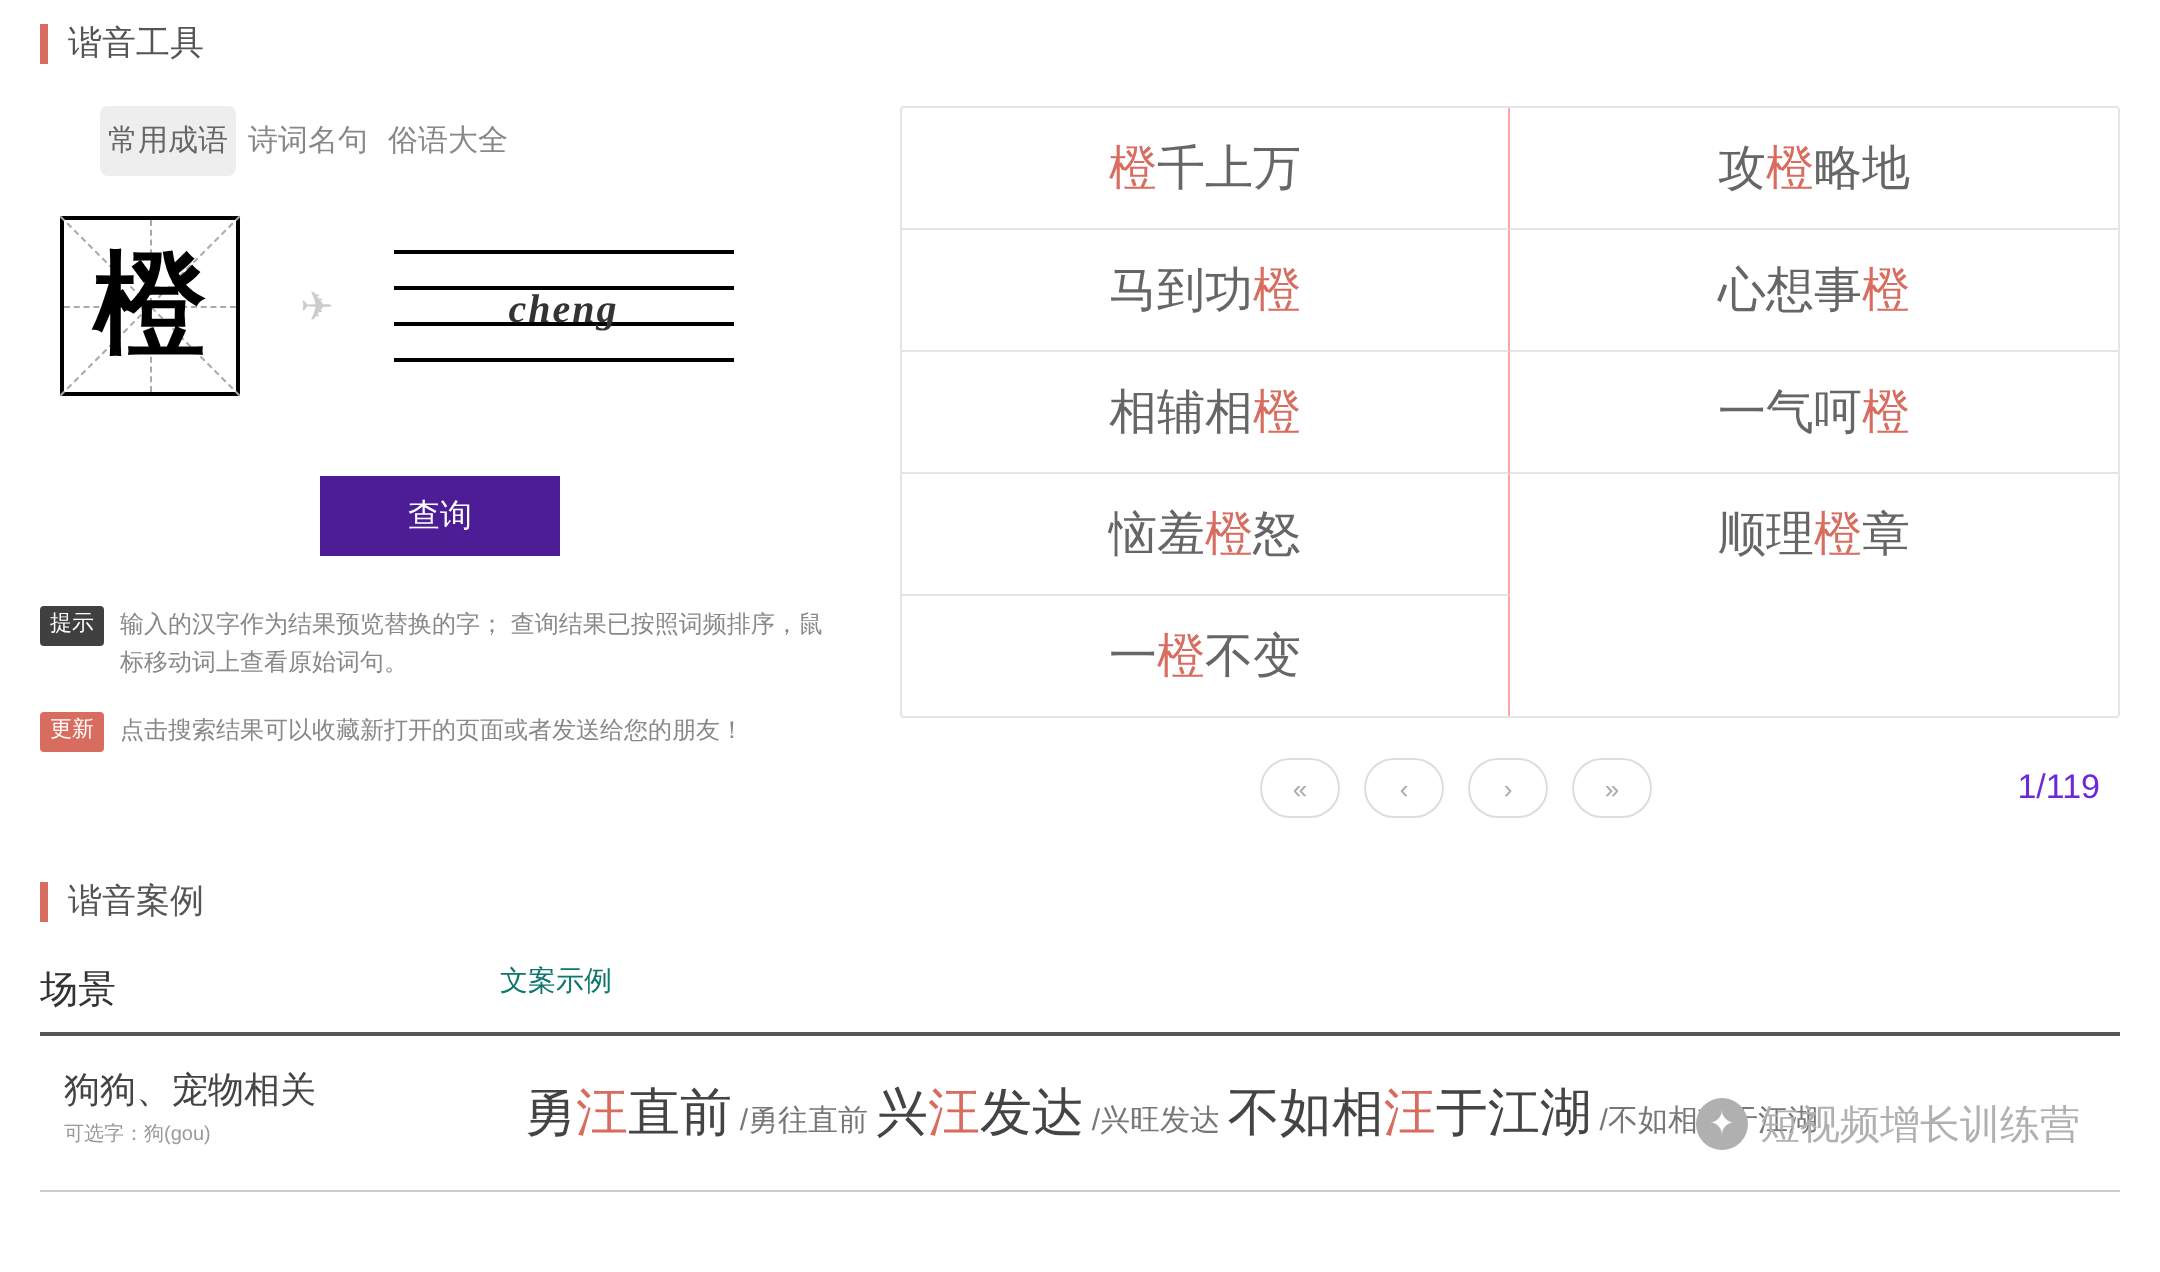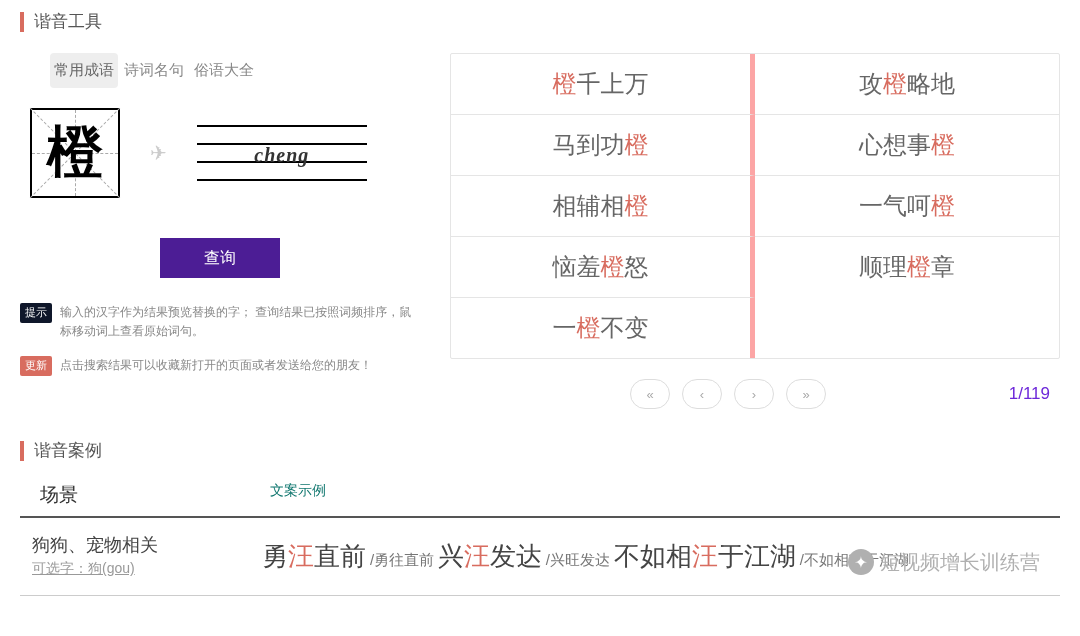--- a/index.html
+++ b/index.html
@@ -21,40 +21,40 @@
     .char-box .dash-d1 { position:absolute; width:127px; top:50%; left:50%; border-top:1px dashed #aaa; transform: translate(-50%, -50%) rotate(45deg);}
     .char-box .dash-d2 { position:absolute; width:127px; top:50%; left:50%; border-top:1px dashed #aaa; transform: translate(-50%, -50%) rotate(-45deg);}
     .big-char { font-size: 56px; font-weight: bold; color: #000; font-family: "KaiTi", serif; position:relative; z-index:1; background:transparent;}
     .plane-icon { color: #ccc; font-size: 20px; }
     .pinyin-box { width: 170px; }
     .pinyin-lines { border-top: 2px solid #000; }
     .pinyin-line { height: 18px; border-bottom: 2px solid #000; display:flex; align-items:flex-end; justify-content:center;}
     .pinyin-text { font-size: 20px; font-style: italic; font-family: "Times New Roman", serif; font-weight:bold; letter-spacing:1px; line-height:1; position:relative; top:4px;}
     .query-btn { display:block; margin: 40px auto 25px; width: 120px; height: 40px; background: #4c1d95; color: #fff; border: none; font-size: 16px; cursor: pointer; }
     .info-row { display: flex; align-items: flex-start; gap: 8px; margin-bottom: 15px; font-size: 12px; color: #888; line-height:1.6;}
-    .info-badge { background: #0f172a; color: #fff; padding: 1px 5px; font-size: 11px; border-radius: 2px; white-space:nowrap;}
+    .info-badge { background: #404040; color: #fff; padding: 1px 5px; font-size: 11px; border-radius: 2px; white-space:nowrap;}
     .info-badge.orange { background: #d86c5f; }
     .right-panel { flex: 1; }
     .results-grid { display: grid; grid-template-columns: 1fr 1fr; border: 1px solid #e5e5e5; border-radius: 2px; }
-    .result-cell { padding: 14px 0; text-align: center; font-size: 24px; color: #666; border-bottom: 1px solid #e5e5e5; border-right: 5px solid #fca5a5; cursor:pointer;}
+    .result-cell { padding: 14px 0; text-align: center; font-size: 24px; color: #666; border-bottom: 1px solid #e5e5e5; border-right: 1px solid #fca5a5; cursor:pointer;}
     .result-cell:nth-child(2n) { border-right: none; }
     .result-cell:nth-last-child(-n+2) { border-bottom: none; }
     .hl { color: #d86c5f; }
     .pagination { display: flex; align-items: center; gap: 12px; margin-top: 20px; padding-left: 180px; }
     .page-btn { width: 40px; height: 30px; border: 1px solid #ddd; border-radius: 15px; background: #fff; color: #aaa; cursor: pointer; display:flex; align-items:center; justify-content:center; font-size:13px;}
     .page-info { margin-left: auto; color: #6d28d9; font-size: 17px; padding-right:10px;text-align:center;}
     .case-section { margin-top: 30px; }
     .case-table { width: 100%; }
     .case-header-row { display: flex; border-bottom: 2px solid #555; padding-bottom: 8px; }
-    .case-col1 { width: 230px; font-size: 19px; color: #333; font-weight:500;margin-left:20px;}
+    .case-col1 { width: 230px; font-size: 19px; color: #333; font-weight:500;}
     .case-col2 { flex: 1; font-size: 14px; color: #0f766e; font-weight:500;}
     .case-data-row { display: flex; padding: 15px 0; border-bottom: 1px solid #ccc; }
     .case-scene { width: 230px; margin-left: 12px; }
     .case-scene-title { font-size: 18px; color: #444; margin-bottom: 3px;}
-    .case-scene-sub { font-size: 14px; color: #999; text-decoration: underline; }
+    .case-scene-sub { font-size: 10px; color: #999; }
     .case-examples { flex: 1; font-size: 14px; color: #555; line-height: 1.8; }
     .ex-big { font-size: 26px; color: #444; }
     .ex-small { font-size: 15px; color: #777; }
     .watermark { position: absolute; right: 40px; bottom: 30px; color: #b0b0b0; font-size: 20px; display:flex; align-items:center; gap:6px; pointer-events: none;}
     .wm-icon{ width:26px; height:26px; border-radius:50%; background:#b0b0b0; color:#fff; display:flex; align-items:center; justify-content:center; font-size:16px;}
     .wrap { position: relative; }
   </style>
 </head>
 <body>
 <div class="wrap">

